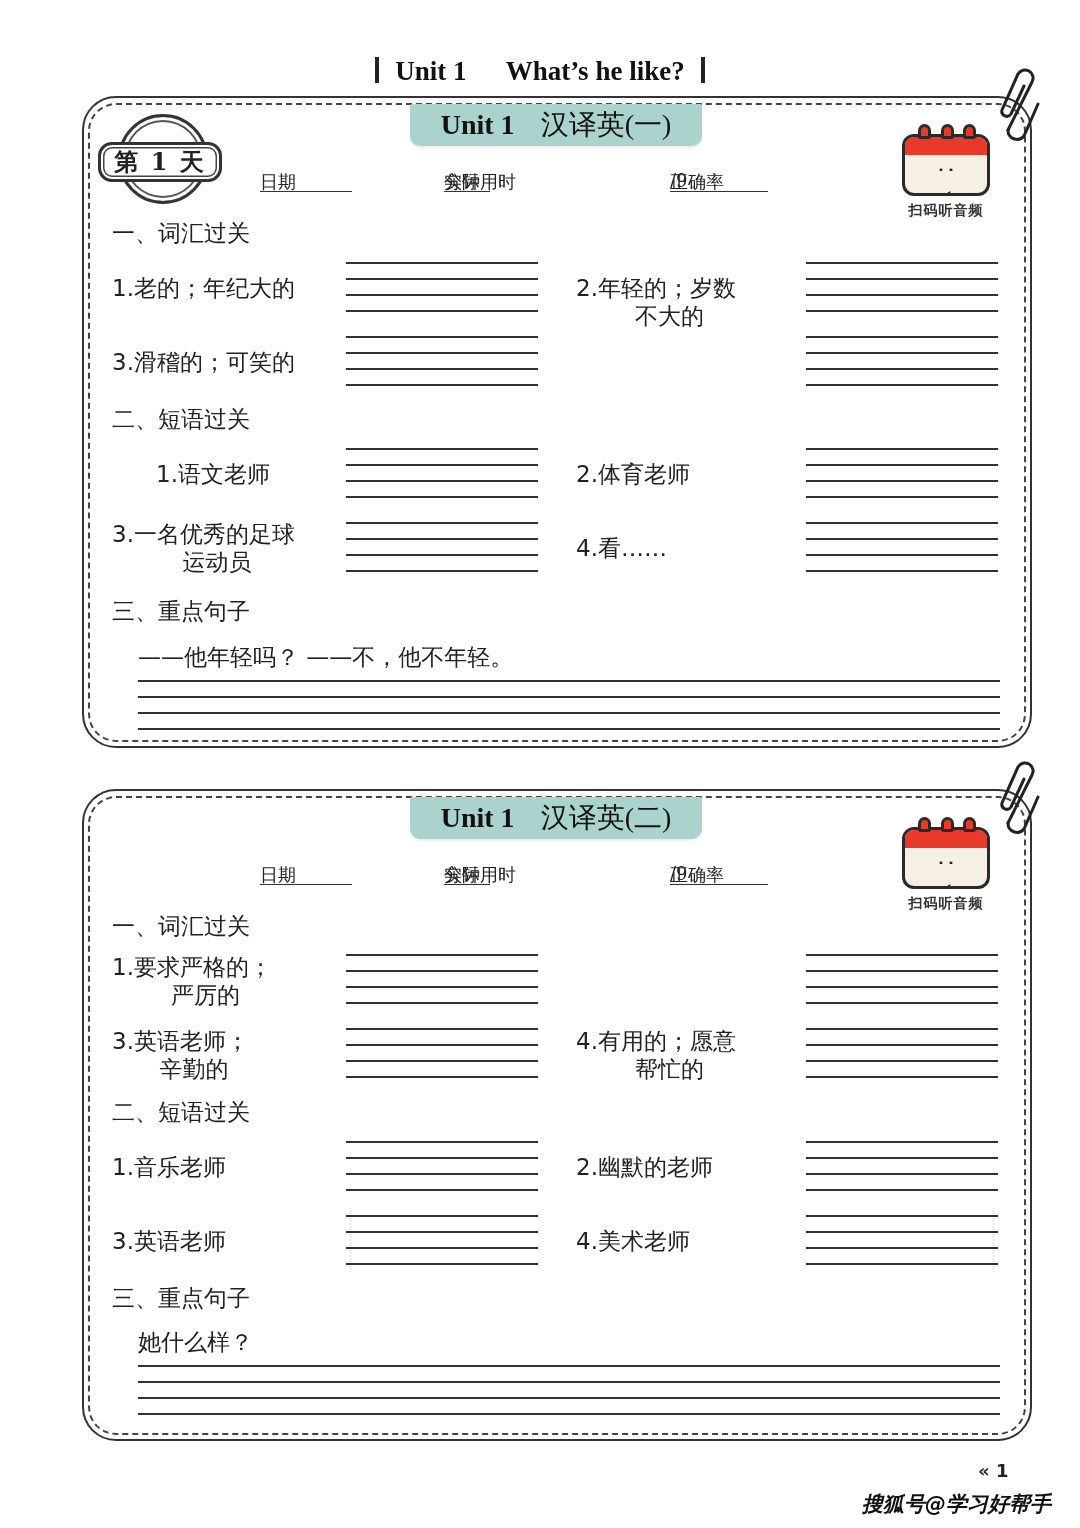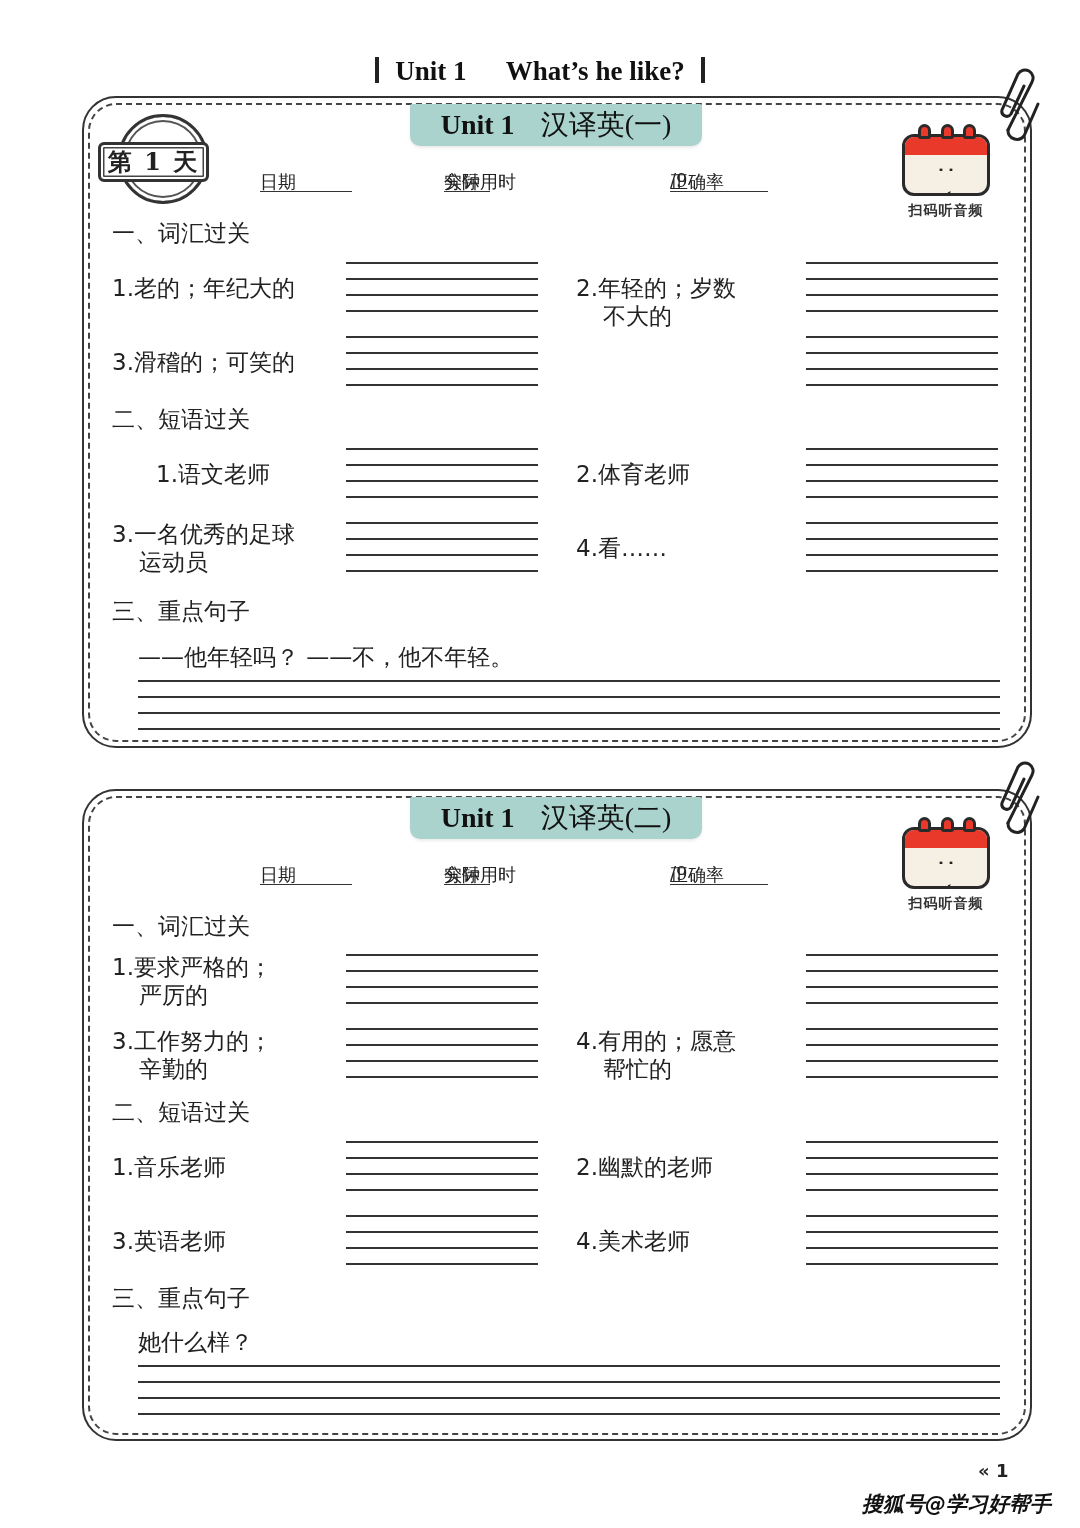--- a/index.html
+++ b/index.html
@@ -31,22 +31,22 @@
     box-shadow: 0 2px 3px rgba(0,0,0,0.08);
   }
   .unit-tab .unit-label { font-weight: bold; }
 
   .day-badge { position: absolute; left: 16px; top: 18px; width: 126px; height: 102px; }
   .day-badge .ring {
     position: absolute; left: 20px; top: 0; width: 90px; height: 90px; border-radius: 50%;
     border: 3px solid #333; box-shadow: inset 0 0 0 3px #fff, inset 0 0 0 5px #555; background: #fff;
   }
   .day-badge .plate {
-    position: absolute; left: 0; top: 28px; width: 111px; height: 40px; background: #fff;
-    border: 3px solid #333; box-shadow: inset 0 0 0 2px #fff, inset 0 0 0 3.5px #444; border-radius: 6px;
+    position: absolute; left: 0; top: 28px; width: 124px; height: 40px; background: #fff;
+    border: 3px solid #333; box-shadow: inset 0 0 0 2px #fff, inset 0 0 0 3.5px #444; border-radius: 14px;
     display: flex; align-items: center; justify-content: center;
     font-family: "DejaVu Serif", serif; font-weight: bold; font-size: 24px; color: #222; letter-spacing: 2px;
   }
 
   .stats-row {
     position: absolute; left: 178px; top: 74px; width: 600px; height: 30px;
     font-family: "DejaVu Serif", serif; font-size: 18px; color: #222;
   }
   .stats-row span { position: absolute; top: 0; white-space: nowrap; }
   .stats-row .blank { display: inline-block; border-bottom: 1.5px solid #333; height: 22px; vertical-align: bottom; }
@@ -65,21 +65,21 @@
 
   .clip { position: absolute; right: -10px; top: -28px; width: 44px; height: 80px; }
 
   .section-title {
     position: absolute; left: 30px; font-family: "DejaVu Sans", sans-serif; font-size: 23px; color: #222;
   }
 
   .q-label {
     position: absolute; font-family: "DejaVu Sans", sans-serif; font-size: 23px; color: #222; line-height: 28px;
   }
-  .q-label .indent { padding-left: 27px; display: block; }
+  .q-label .indent { padding-left: 27px; display: block; text-align: center; }
 
   .lines4 { position: absolute; width: 192px; height: 62px; }
   .lines4 i { position: absolute; left: 0; width: 100%; height: 0; border-top: 2px solid #333; }
   .lines4 i:nth-child(1) { top: 0; }
   .lines4 i:nth-child(2) { top: 16px; }
   .lines4 i:nth-child(3) { top: 32px; }
   .lines4 i:nth-child(4) { top: 48px; }
 
   .lines-wide { position: absolute; left: 56px; width: 862px; height: 62px; }
   .lines-wide i { position: absolute; left: 0; width: 100%; height: 0; border-top: 2px solid #333; }
@@ -289,21 +289,21 @@
       <i></i>
     </div>
 
   <div class="lines4" style="left:724px; top:165px;">
       <i></i>
       <i></i>
       <i></i>
       <i></i>
     </div>
 
-  <div class="q-label" style="left:30px; top:238px;"><span>3.</span><span>工作努力的；</span><span class="indent">辛勤的</span></div>
+  <div class="q-label" style="left:30px; top:238px;"><span>3.</span><span>英语老师；</span><span class="indent">辛勤的</span></div>
   <div class="lines4" style="left:264px; top:239px;">
       <i></i>
       <i></i>
       <i></i>
       <i></i>
     </div>
 
   <div class="q-label" style="left:494px; top:238px;"><span>4.</span><span>有用的；愿意</span><span class="indent">帮忙的</span></div>
   <div class="lines4" style="left:724px; top:239px;">
       <i></i>

